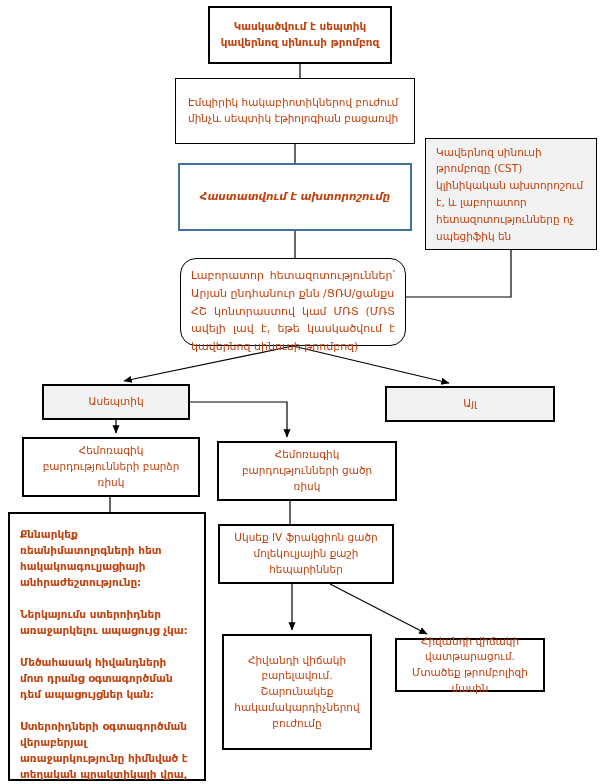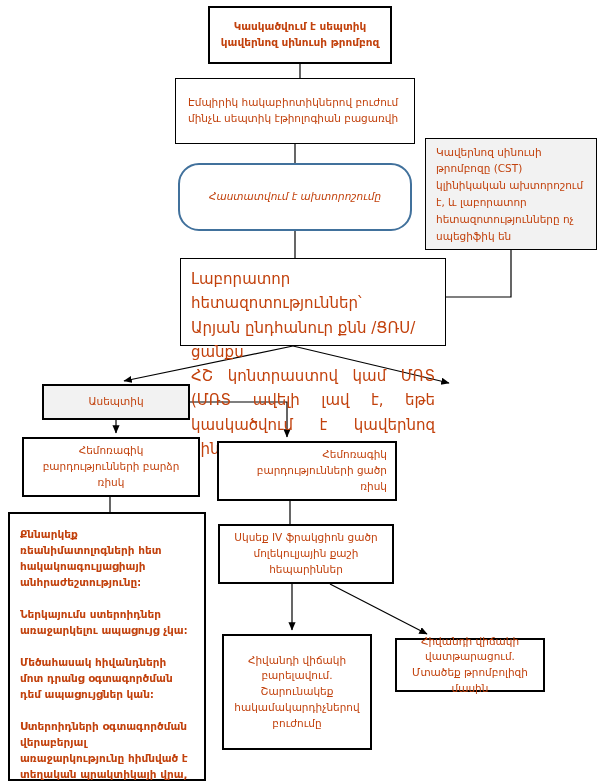--- a/index.html
+++ b/index.html
@@ -20,21 +20,21 @@
     padding:4px 8px;
   }
   .thin{border-width:1px;}
   .mid{border-width:1.5px;}
   .accent{border:2px solid #41719c;}
   .shaded{background:#f2f2f2;border-width:2px;}
   .shaded-thin{background:#f2f2f2;border-width:1px;}
   .left{text-align:left;justify-content:flex-start;}
   .block{display:block;}
   .bold{font-weight:bold;}
-  .bolditalic{font-weight:normal;font-style:italic;border-radius:21px;}
+  .bolditalic{font-weight:bold;font-style:italic;}
   .lab-line1{text-align:justify;text-align-last:justify;}
   .lab-body{text-align:justify;}
   .paras p{margin:0 4px 16px 0;line-height:16px;font-weight:bold;}
   .paras p:last-child{margin-bottom:0;}
 </style>
 </head>
 <body>
 
 <div id="canvas">
 
@@ -69,36 +69,39 @@
   </div>
 
   <div class="node accent bolditalic" style="left:178px;top:163px;width:234px;height:68px;">
     <span>Հաստատվում է ախտորոշումը</span>
   </div>
 
   <div class="node shaded-thin left" style="left:425px;top:138px;width:172px;height:112px;padding:8px 10px;line-height:1.6;">
     <span>Կավերնոզ սինուսի թրոմբոզը (CST) կլինիկական ախտորոշում է, և լաբորատոր հետազոտությունները ոչ սպեցիֆիկ են</span>
   </div>
 
-  <div class="node mid left block" style="left:180px;top:258px;width:266px;height:88px;padding:8px 10px;font-size:15px;line-height:1.62;">
+  <div class="node mid left block" style="left:180px;top:258px;width:226px;height:88px;padding:8px 10px;font-size:11px;line-height:1.62;border-radius:16px;">
     <div class="lab-line1">Լաբորատոր հետազոտություններ՝</div>
     <div>Արյան ընդհանուր քնն /ՑՌՍ/ցանքս</div>
     <div class="lab-body">ՀՇ կոնտրաստով կամ ՄՌՏ (ՄՌՏ ավելի լավ է, եթե կասկածվում է կավերնոզ սինուսի թրոմբոզ)</div>
   </div>
 
   <div class="node shaded" style="left:42px;top:384px;width:148px;height:36px;">
     <span>Ասեպտիկ</span>
   </div>
 
+  <div class="node shaded" style="left:385px;top:386px;width:170px;height:36px;">
+    <span>Այլ</span>
+  </div>
 
   <div class="node" style="left:22px;top:437px;width:178px;height:60px;">
     <span>Հեմոռագիկ բարդությունների բարձր ռիսկ</span>
   </div>
 
-  <div class="node" style="left:217px;top:441px;width:180px;height:60px;text-align:right;">
+  <div class="node" style="left:217px;top:441px;width:180px;height:60px;">
     <span>Հեմոռագիկ բարդությունների ցածր ռիսկ</span>
   </div>
 
   <div class="node left block paras" style="left:8px;top:512px;width:198px;height:269px;padding:12px 10px;font-size:10.5px;">
     <p>Քննարկեք ռեանիմատոլոգների հետ հակակոագուլյացիայի անհրաժեշտությունը։</p>
     <p>Ներկայումս ստերոիդներ առաջարկելու ապացույց չկա։</p>
     <p>Մեծահասակ հիվանդների մոտ դրանց օգտագործման դեմ ապացույցներ կան։</p>
     <p>Ստերոիդների օգտագործման վերաբերյալ առաջարկությունը հիմնված է տեղական պրակտիկայի վրա, այլ ոչ թե ապացույցների կամ փորձագիտական կարծիքի վրա։</p>
   </div>
 

